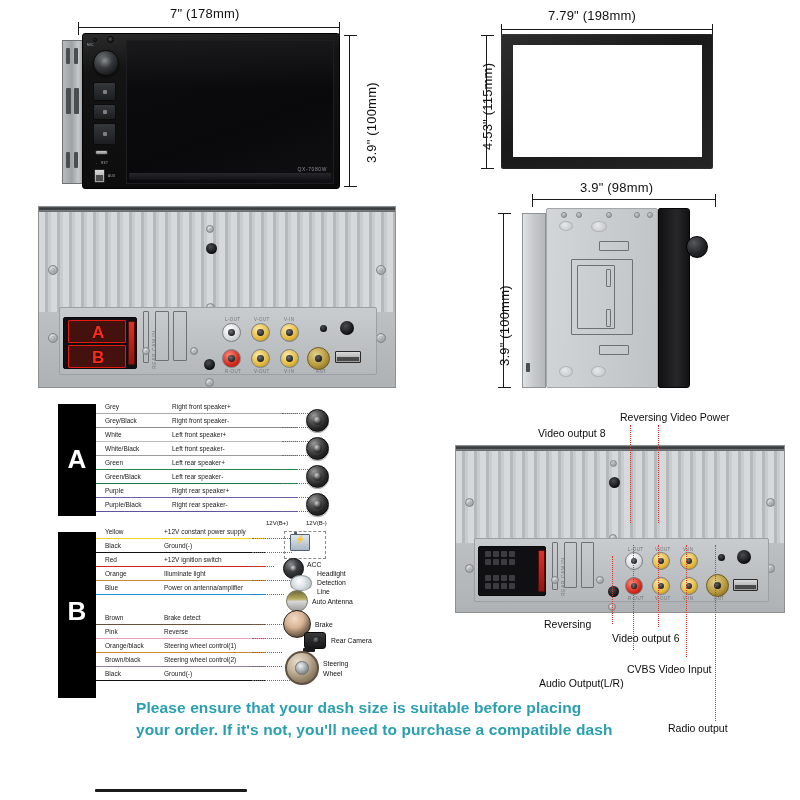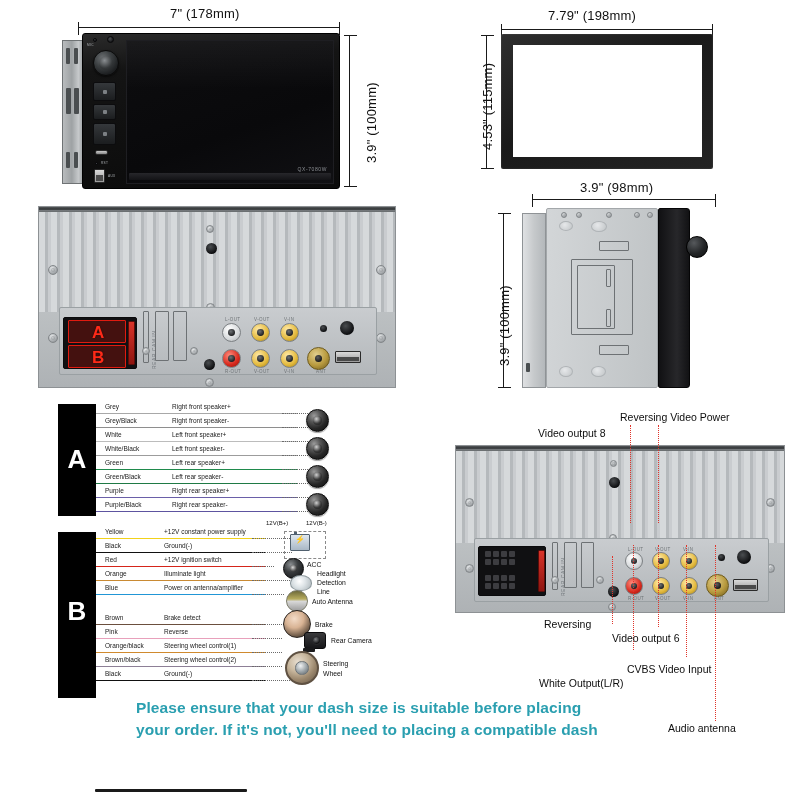--- a/index.html
+++ b/index.html
@@ -872,22 +872,22 @@
   <div class="callout-line" style="left:218px;top:25px;height:98px;"></div>
   <div class="callout-line" style="left:172px;top:156px;height:68px;"></div>
   <div class="callout-line" style="left:193px;top:145px;height:105px;"></div>
   <div class="callout-line" style="left:218px;top:145px;height:82px;"></div>
   <div class="callout-line" style="left:246px;top:145px;height:112px;"></div>
   <div class="callout-line" style="left:275px;top:145px;height:176px;"></div>
 
   <div class="callout-text" style="left:104px;top:218px;">Reversing</div>
   <div class="callout-text" style="left:172px;top:232px;">Video output 6</div>
   <div class="callout-text" style="left:187px;top:263px;">CVBS Video Input</div>
-  <div class="callout-text" style="left:99px;top:277px;">White Output(L/R)</div>
-  <div class="callout-text" style="left:228px;top:322px;">Audio antenna</div>
+  <div class="callout-text" style="left:99px;top:277px;">Audio Output(L/R)</div>
+  <div class="callout-text" style="left:228px;top:322px;">Radio output</div>
 </div>
 
 <div class="notice" style="left:136px;top:697px;width:580px;">
   <div>Please ensure that your dash size is suitable before placing</div>
-  <div>your order. If it's not, you'll need to placing a compatible dash</div>
+  <div>your order. If it's not, you'll need to purchase a compatible dash</div>
 </div>
 
 <div class="bottom-rule" style="left:95px;top:789px;width:152px;"></div>
 
 </body></html>

